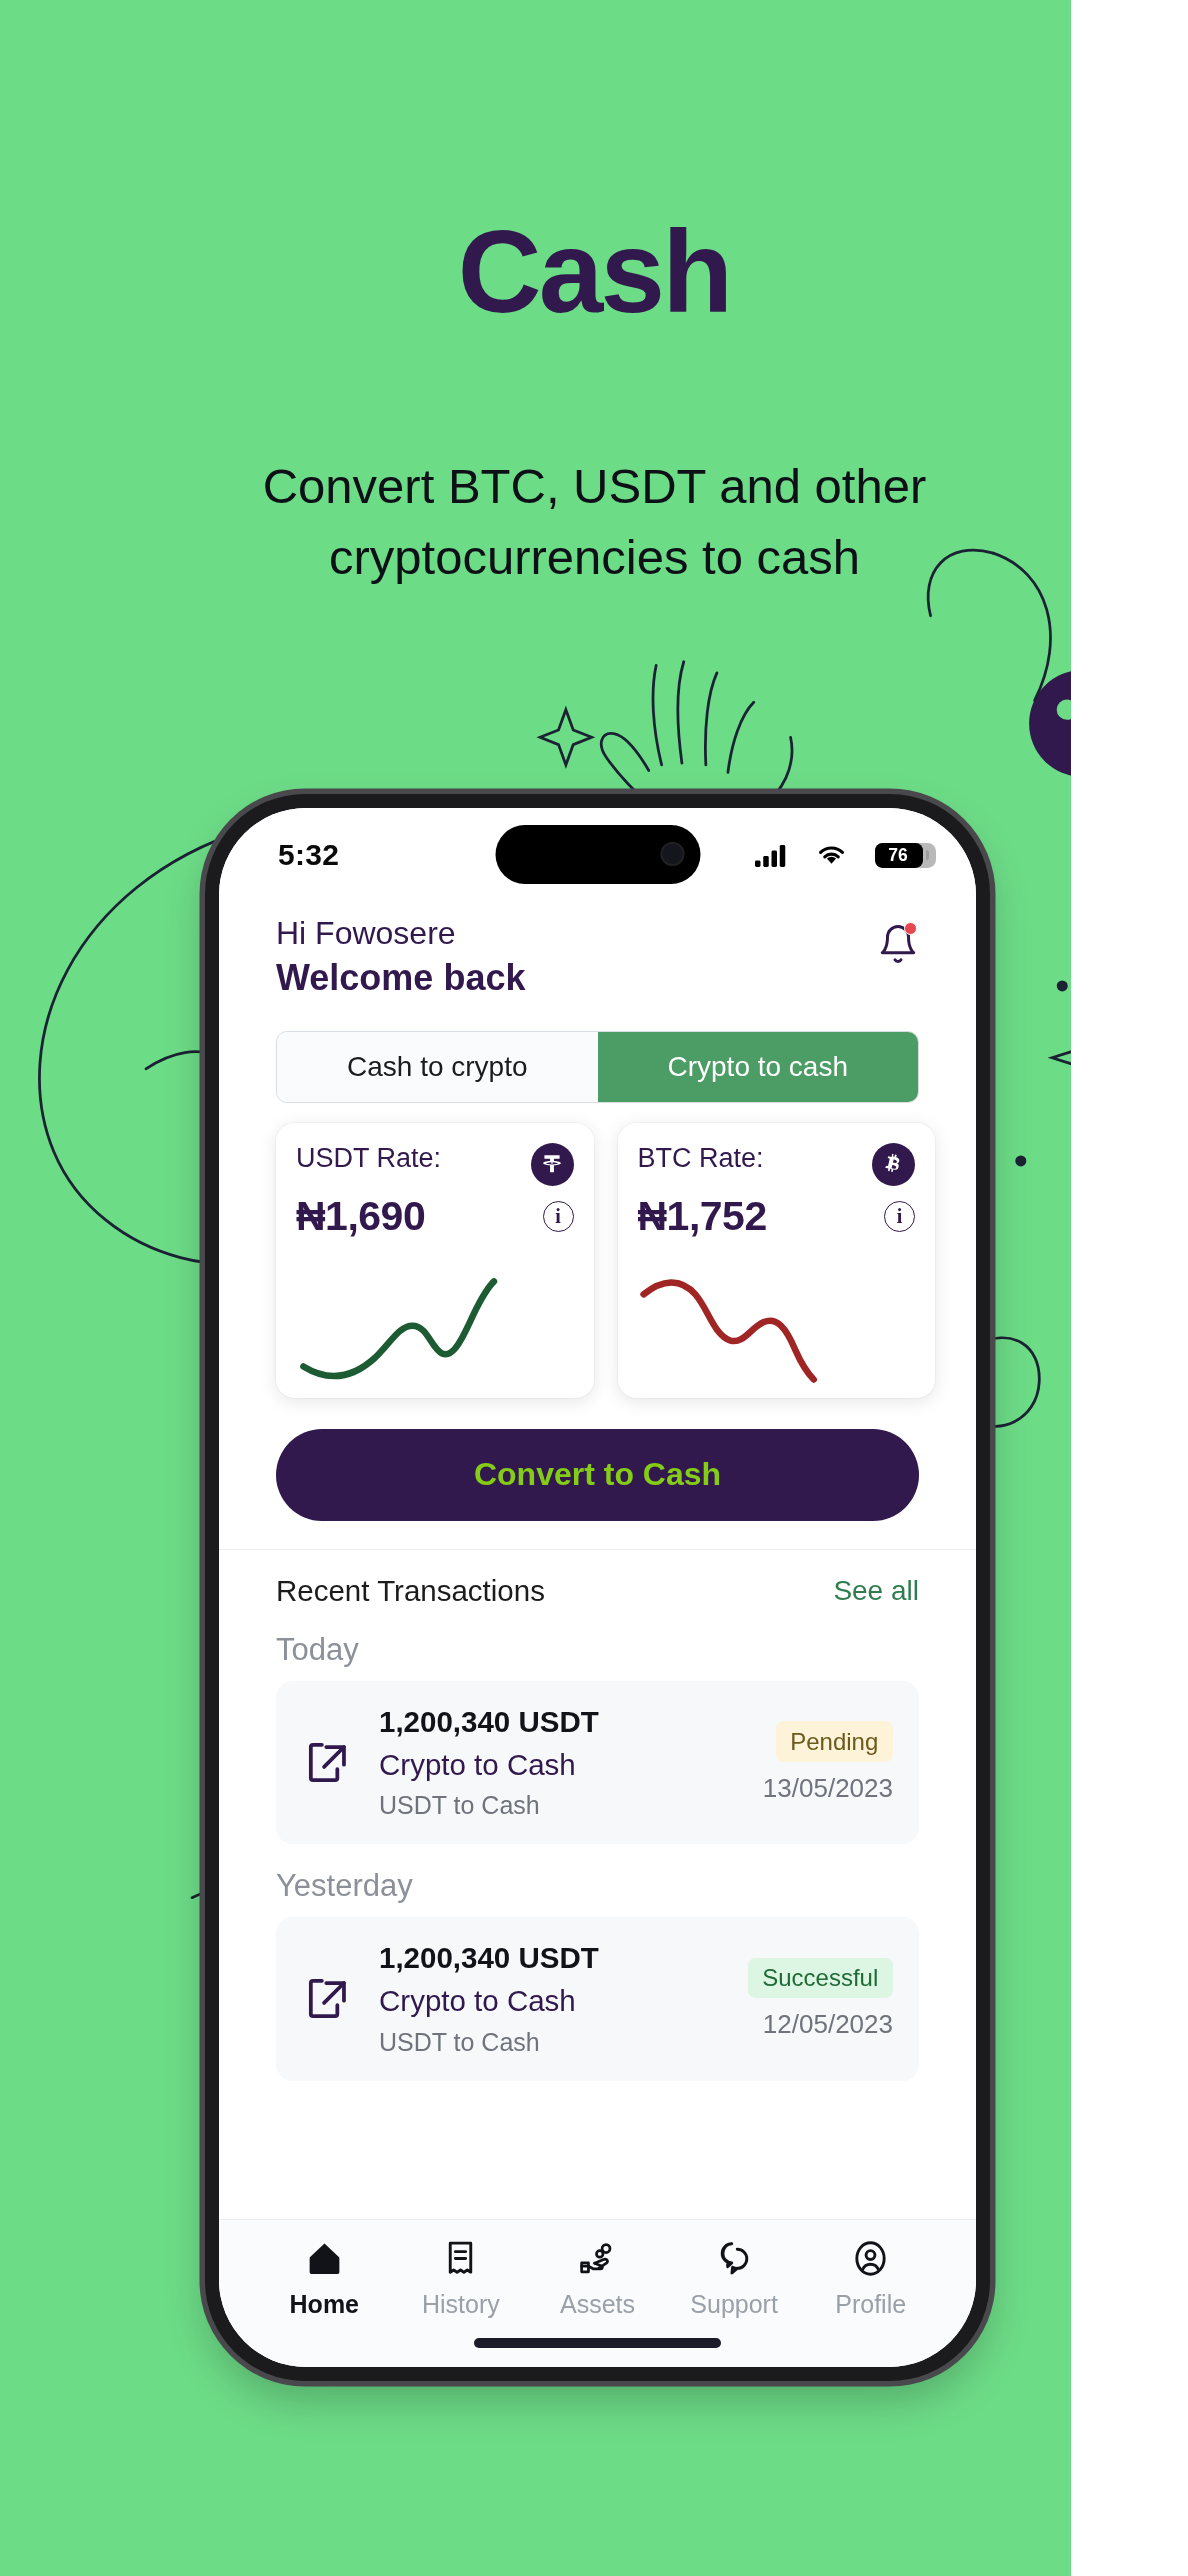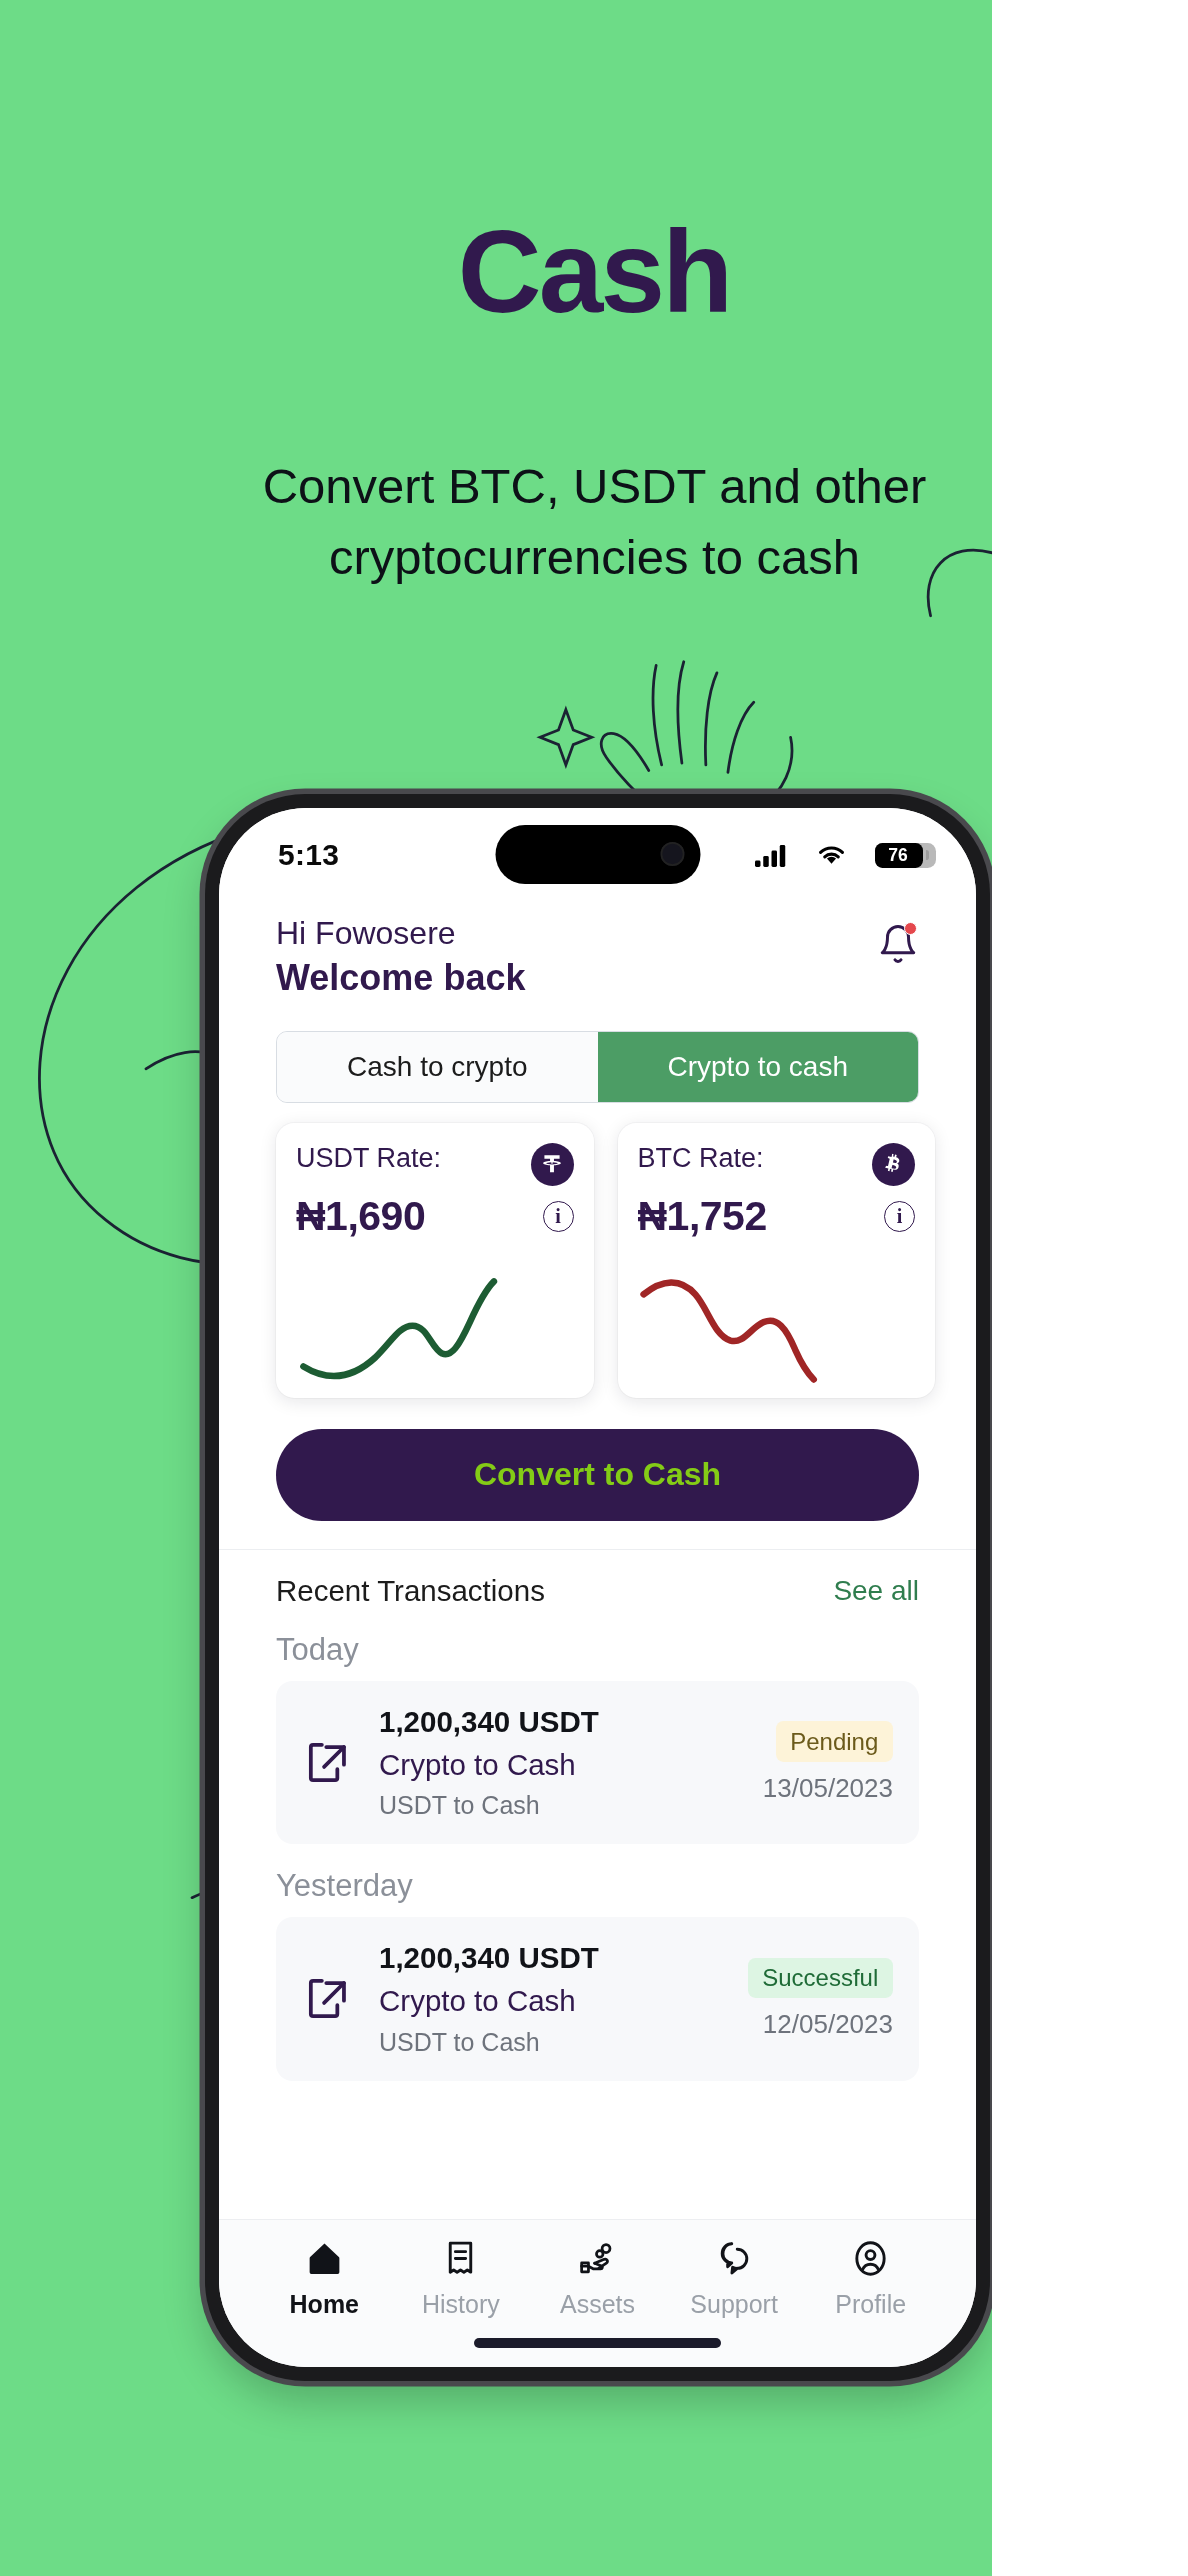--- a/index.html
+++ b/index.html
@@ -3,21 +3,21 @@
 <meta charset="utf-8">
 <style>
   * { box-sizing: border-box; margin: 0; padding: 0; }
   html, body {
     width: 1188px; height: 2576px;
     overflow: hidden;
     font-family: "Liberation Sans", sans-serif;
   }
   #stage {
     position: relative;
-    width: 992px; height: 2576px;
+    width: 1071px; height: 2576px;
     background: #6ddc87;
     overflow: hidden;
     padding-left: 17px;
   }
 
   
   .doodle { position: absolute; pointer-events: none; }
 
   
   .hero-title {
@@ -270,21 +270,21 @@
     <path d="M190 2060 C 230 2040, 256 2062, 250 2090"></path>
   </svg>
 
   <div class="hero-title">Cash</div>
   <div class="hero-sub">Convert BTC, USDT and other cryptocurrencies to cash</div>
 
   <div id="phone">
     <div id="screen">
 
       <div class="statusbar">
-        <div class="sb-time">5:13</div>
+        <div class="sb-time">5:32</div>
 
         <div class="dynamic-island">
           <div class="island-cam"></div>
         </div>
 
         <div class="sb-right">
           <svg width="33" height="24" viewBox="0 0 36 26">
             <rect x="0" y="19" width="6" height="7" rx="1.6" fill="#000"></rect>
             <rect x="9" y="14" width="6" height="12" rx="1.6" fill="#000"></rect>
             <rect x="18" y="8" width="6" height="18" rx="1.6" fill="#000"></rect>

